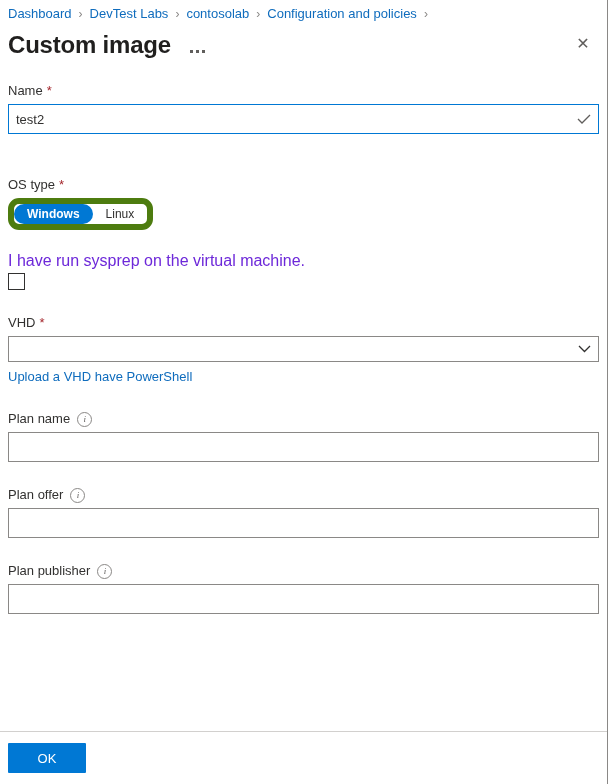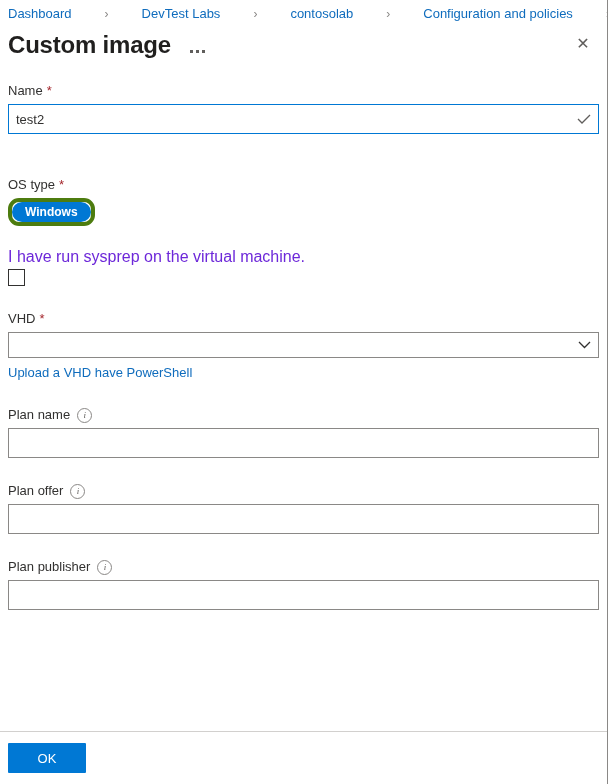--- a/index.html
+++ b/index.html
@@ -27,21 +27,20 @@
 
   
   .breadcrumb {
     display: flex;
     align-items: center;
     padding: 6px 0 2px 8px;
     height: 24px;
     box-sizing: border-box;
     font-size: 13px;
     white-space: nowrap;
-    gap: 26px;
   }
   .crumb-link {
     color: #0f6cbd;
     text-decoration: none;
     cursor: pointer;
     font-size: 13px;
     line-height: 16px;
   }
   .crumb-sep {
     color: #8a8886;
@@ -189,28 +188,27 @@
     padding: 4px 7px;
     resize: none;
     outline: none;
     border-radius: 0;
   }
 
   
   .os-toggle {
     display: inline-flex;
     align-items: center;
-    border: 4px solid #4d7c0f;
+    border: 6px solid #4d7c0f;
     border-radius: 11px;
     height: 20px;
     padding: 0;
     background: #ffffff;
     box-sizing: content-box;
     overflow: hidden;
-    flex-direction: column;
   }
   .os-opt {
     font-size: 12px;
     line-height: 20px;
     height: 20px;
     padding: 0 13px;
     cursor: pointer;
     color: #323130;
     border-radius: 11px;
     user-select: none;

